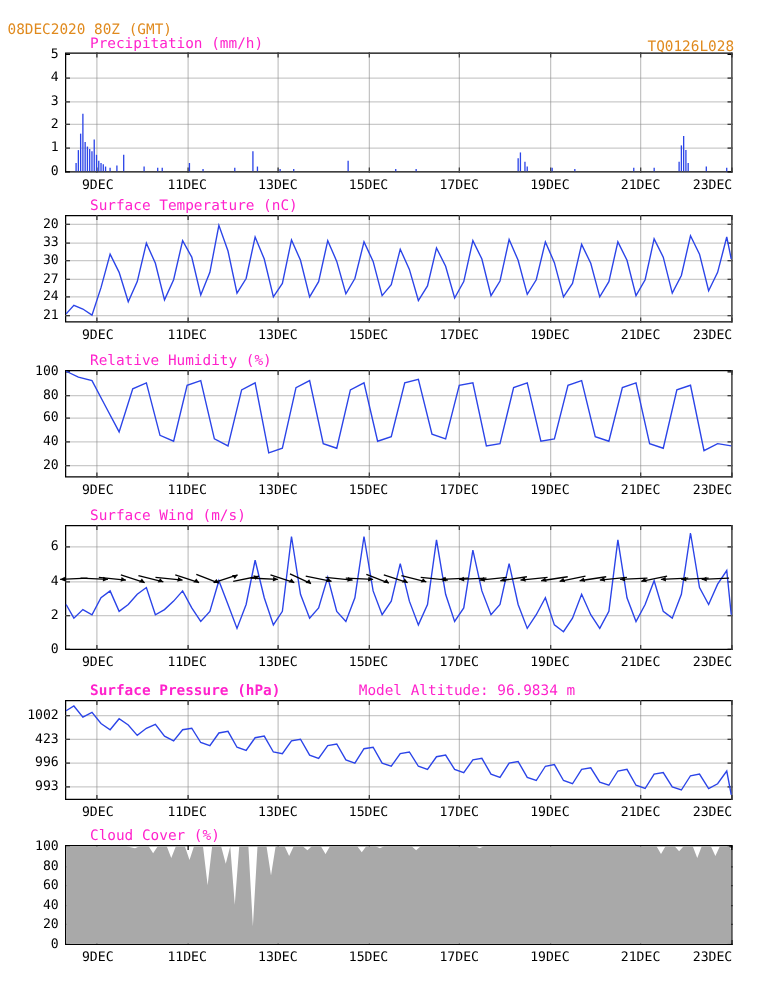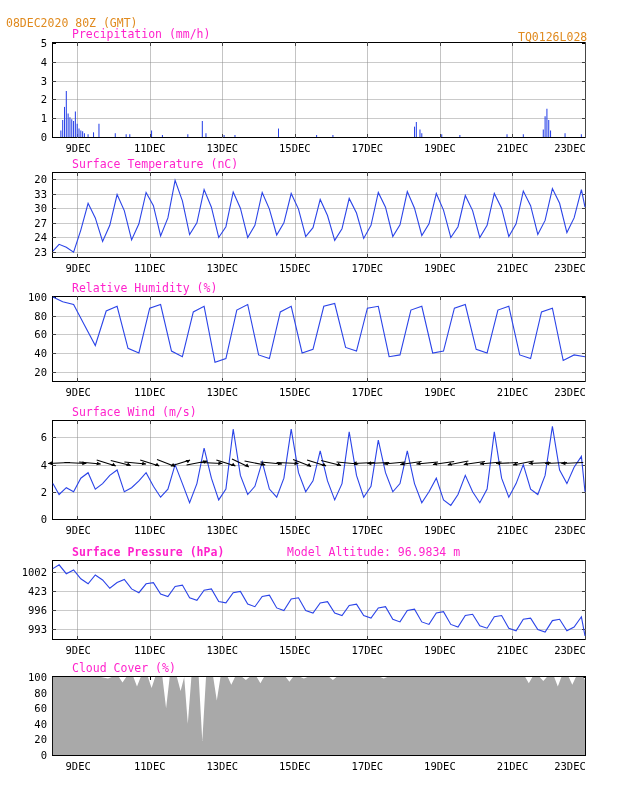--- a/index.html
+++ b/index.html
@@ -147,21 +147,21 @@
             <line x1="495.72809708870255" x2="495.72809708870255" y1="94" y2="77.08000000000001"></line>
             <line x1="497.54169223426743" x2="497.54169223426743" y1="94" y2="87.42"></line>
             <line x1="512.0504533987863" x2="512.0504533987863" y1="94" y2="90.24"></line>
             <line x1="528.3728097088702" x2="528.3728097088702" y1="94" y2="91.17999999999999"></line>
           </g>
         </svg>
       </div>
       <div class="panel" style="top: 172px; height: 86px;">
         <div class="frame"></div>
         <div class="ptitle" style="left: 20px; top: -15px;">Surface Temperature (nC)</div>
-        <div class="ylab" style="top: 80.1163px;">23</div>
+        <div class="ylab" style="top: 80.1163px;">21</div>
         <div class="tick" style="top: 80.1163px;"></div>
         <div class="tickr" style="top: 80.1163px;"></div>
         <div class="hgrid" style="top: 80.1163px;"></div>
         <div class="ylab" style="top: 65.4651px;">24</div>
         <div class="tick" style="top: 65.4651px;"></div>
         <div class="tickr" style="top: 65.4651px;"></div>
         <div class="hgrid" style="top: 65.4651px;"></div>
         <div class="ylab" style="top: 50.814px;">27</div>
         <div class="tick" style="top: 50.814px;"></div>
         <div class="tickr" style="top: 50.814px;"></div>

